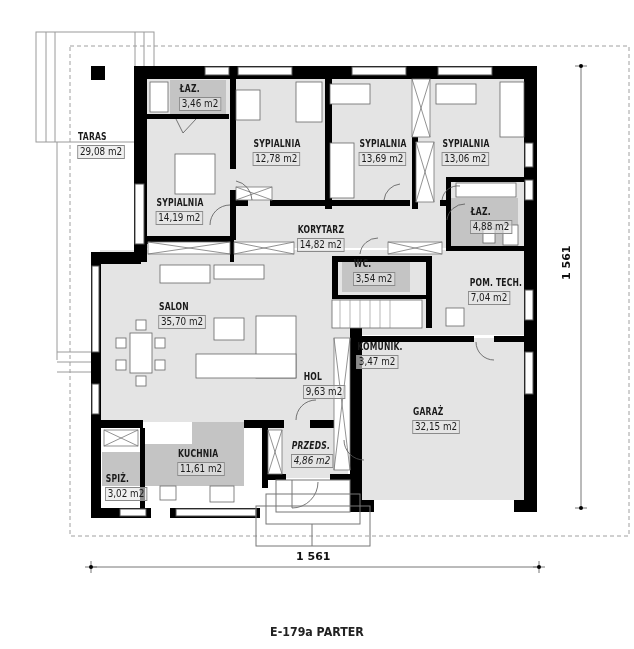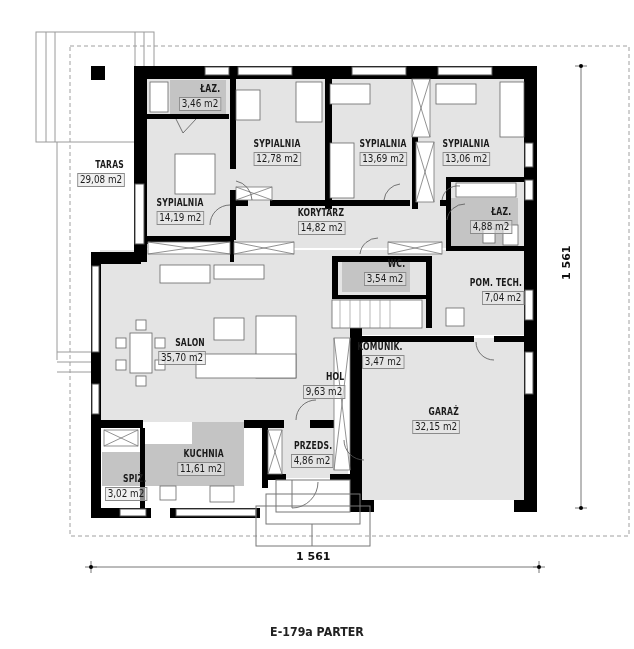--- a/index.html
+++ b/index.html
@@ -1,18 +1,18 @@
 <!DOCTYPE html>
 <html><head>
 <meta charset="utf-8">
 <style>
   html,body{margin:0;padding:0;background:#ffffff;}
   body{width:634px;height:649px;position:relative;overflow:hidden;font-family:"Liberation Sans","DejaVu Sans",sans-serif;}
   svg{position:absolute;left:0;top:0;}
-  .room-label{position:absolute;text-align:right;transform:translateX(-50%);line-height:1;}
+  .room-label{position:absolute;text-align:left;transform:translateX(-50%);line-height:1;}
   .room-name{display:block;font-weight:bold;font-size:10px;color:#1a1a1a;letter-spacing:0.2px;white-space:nowrap;font-family:"DejaVu Sans Condensed","DejaVu Sans",sans-serif;transform:scaleX(0.85);}
   .room-area{display:inline-block;font-size:10px;color:#1a1a1a;border:1px solid #8a8a8a;padding:1px 2px;margin-top:2px;white-space:nowrap;background:rgba(230,230,230,0.6);font-family:"DejaVu Sans","Liberation Sans",sans-serif;transform:scaleX(0.88);}
   .dim-label{position:absolute;font-weight:bold;font-size:11px;color:#111;white-space:nowrap;font-family:"DejaVu Sans",sans-serif;}
   .title{position:absolute;left:0;width:634px;top:624px;text-align:center;font-size:13px;font-weight:bold;color:#222;font-family:"DejaVu Sans",sans-serif;transform:scaleX(0.85);}
 </style>
 </head>
 <body>
 
 <svg width="634" height="649" viewBox="0 0 634 649">
 
@@ -236,21 +236,21 @@
       <line x1="575" y1="508" x2="587" y2="508"></line>
   </g>
   <g fill="#000">
     <circle cx="91" cy="567" r="2"></circle>
       <circle cx="539" cy="567" r="2"></circle>
     <circle cx="581" cy="66" r="2"></circle>
       <circle cx="581" cy="508" r="2"></circle>
   </g>
 </svg>
 
-<div class="room-label" style="left:101px;top:160px;">
+<div class="room-label" style="left:101px;top:132px;">
   <span class="room-name">TARAS</span>
   <span class="room-area">29,08 m2</span>
 </div>
 <div class="room-label" style="left:200px;top:84px;">
   <span class="room-name">ŁAZ.</span>
   <span class="room-area">3,46 m2</span>
 </div>
 <div class="room-label" style="left:277px;top:139px;">
   <span class="room-name">SYPIALNIA</span>
   <span class="room-area">12,78 m2</span>
@@ -260,37 +260,37 @@
   <span class="room-area">13,69 m2</span>
 </div>
 <div class="room-label" style="left:466px;top:139px;">
   <span class="room-name">SYPIALNIA</span>
   <span class="room-area">13,06 m2</span>
 </div>
 <div class="room-label" style="left:180px;top:198px;">
   <span class="room-name">SYPIALNIA</span>
   <span class="room-area">14,19 m2</span>
 </div>
-<div class="room-label" style="left:321px;top:208px;">
+<div class="room-label" style="left:321px;top:225px;">
   <span class="room-name">KORYTARZ</span>
   <span class="room-area">14,82 m2</span>
 </div>
 <div class="room-label" style="left:491px;top:207px;">
   <span class="room-name">ŁAZ.</span>
   <span class="room-area">4,88 m2</span>
 </div>
-<div class="room-label" style="left:385px;top:259px;">
+<div class="room-label" style="left:374px;top:259px;">
   <span class="room-name">WC.</span>
   <span class="room-area">3,54 m2</span>
 </div>
 <div class="room-label" style="left:496px;top:278px;">
   <span class="room-name">POM. TECH.</span>
   <span class="room-area">7,04 m2</span>
 </div>
-<div class="room-label" style="left:182px;top:302px;margin-top:36px;">
+<div class="room-label" style="left:182px;top:302px;">
   <span class="room-name">SALON</span>
   <span class="room-area">35,70 m2</span>
 </div>
 <div class="room-label" style="left:380px;top:342px;">
   <span class="room-name">KOMUNIK.</span>
   <span class="room-area">3,47 m2</span>
 </div>
 <div class="room-label" style="left:324px;top:372px;">
   <span class="room-name">HOL</span>
   <span class="room-area">9,63 m2</span>
@@ -300,21 +300,21 @@
   <span class="room-area">32,15 m2</span>
 </div>
 <div class="room-label" style="left:126px;top:474px;">
   <span class="room-name">SPIŻ.</span>
   <span class="room-area">3,02 m2</span>
 </div>
 <div class="room-label" style="left:201px;top:449px;">
   <span class="room-name">KUCHNIA</span>
   <span class="room-area">11,61 m2</span>
 </div>
-<div class="room-label" style="left:312px;top:441px;">
+<div class="room-label" style="left:312px;top:441px;font-style:italic;">
   <span class="room-name">PRZEDS.</span>
   <span class="room-area">4,86 m2</span>
 </div>
 
 <div class="dim-label" style="left:296px;top:550px;">1 561</div>
 <div class="dim-label" style="left:560px;top:280px;transform:rotate(-90deg);transform-origin:left top;">1 561</div>
 
 <div class="title">E-179a PARTER</div>
 
 </body></html>

